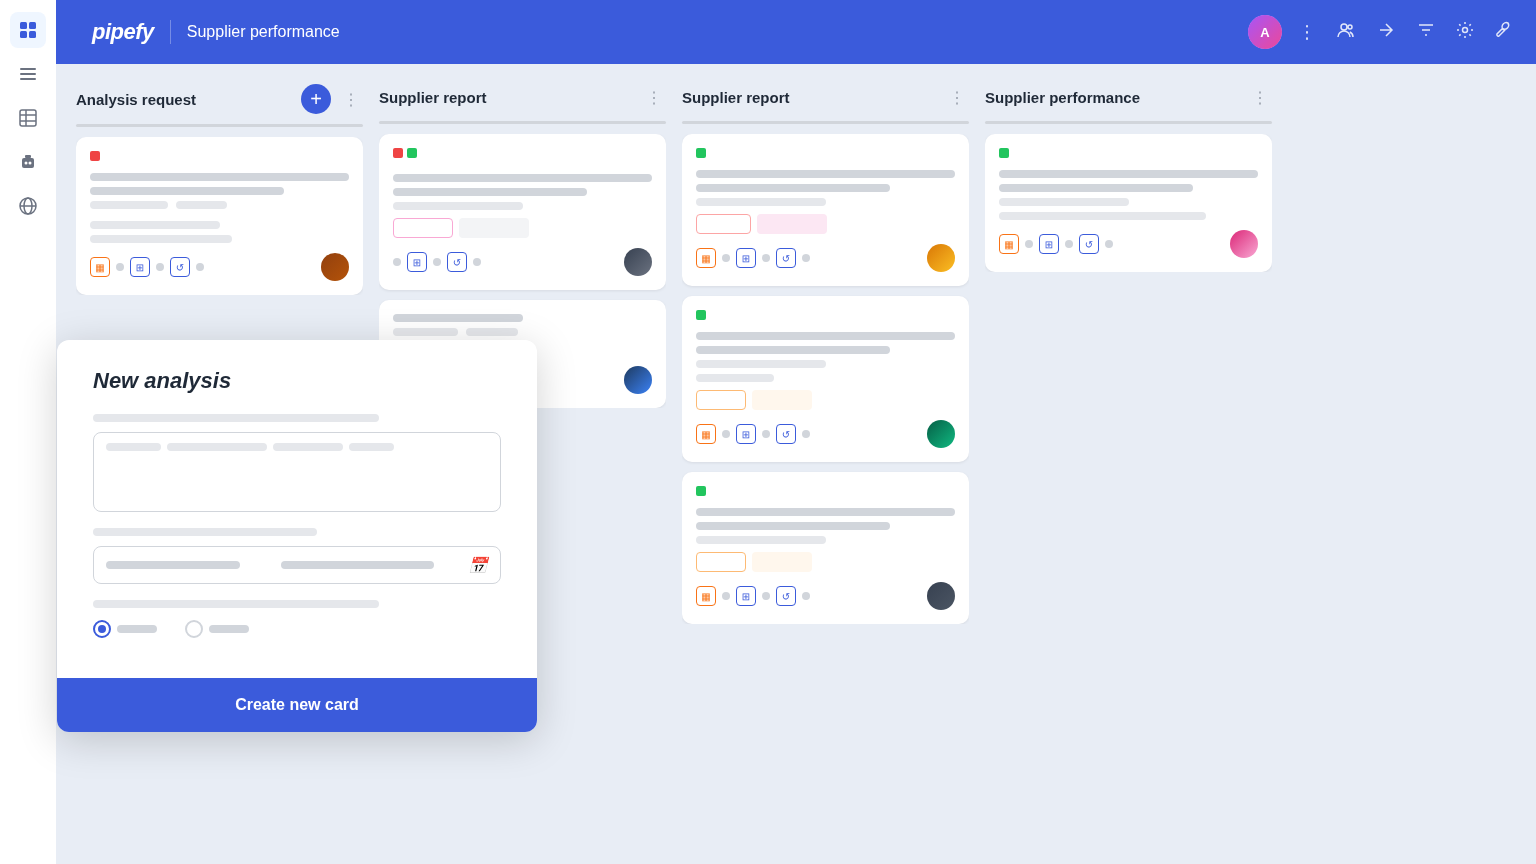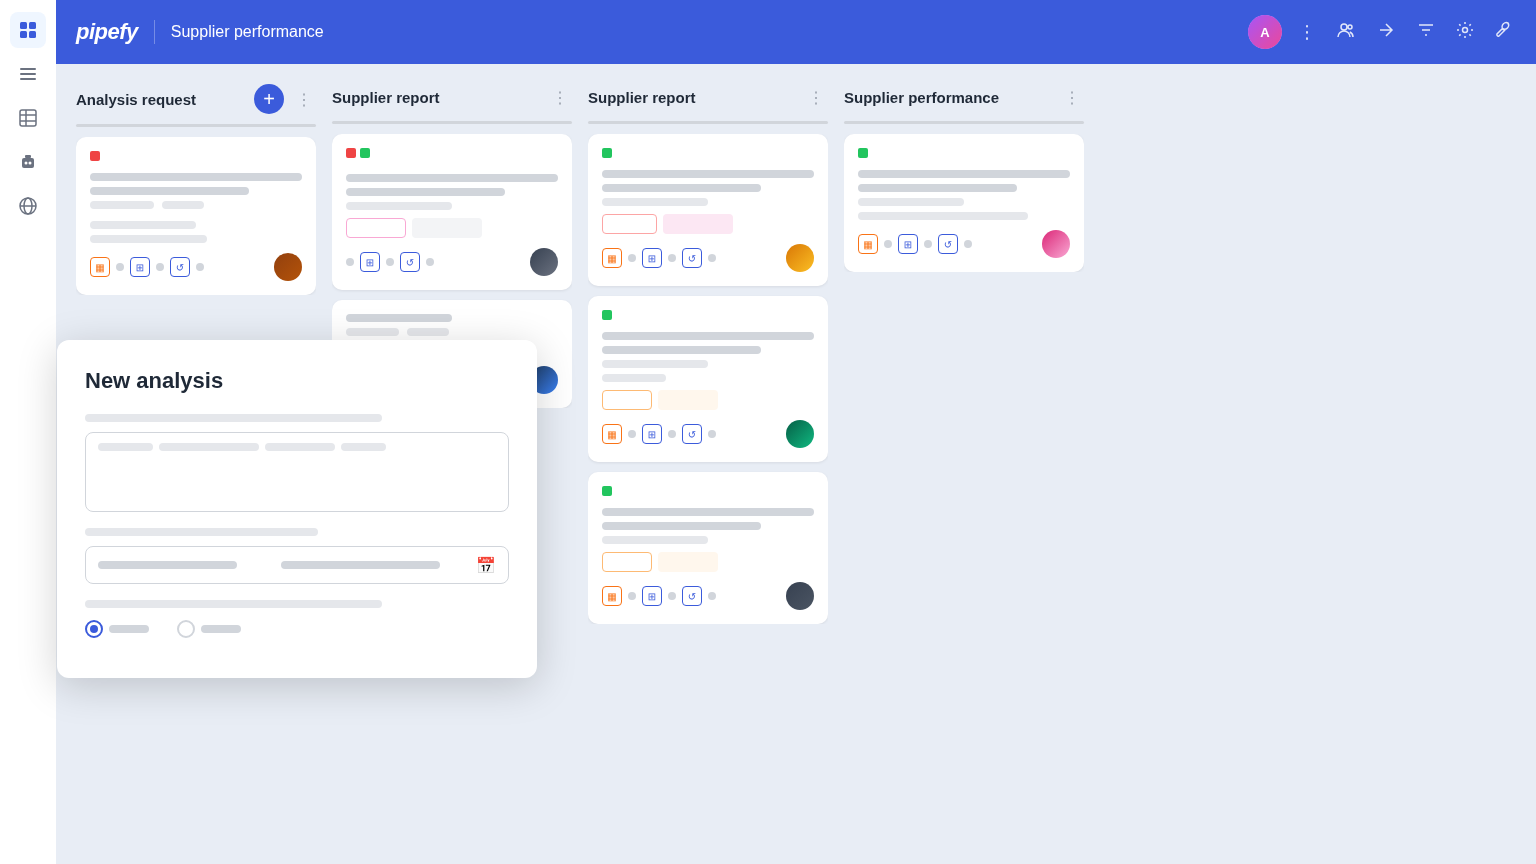--- a/index.html
+++ b/index.html
@@ -59,21 +59,21 @@
       display: flex;
       align-items: center;
       gap: 16px;
     }
     .logo {
       color: #fff;
       font-size: 22px;
       font-weight: 700;
       letter-spacing: -0.5px;
     }
-    .logo span { font-style: italic; }
+    .logo span { font-style: italic; margin-left: 16px; }
     .divider-v {
       width: 1px;
       height: 24px;
       background: rgba(255,255,255,0.3);
     }
     .header-title {
       color: #fff;
       font-size: 16px;
       font-weight: 500;
     }
@@ -111,21 +111,21 @@
     }
     .board-columns {
       display: flex;
       gap: 16px;
       height: 100%;
       align-items: flex-start;
     }
 
     
     .column {
-      width: 240px;
+      width: 287px;
       flex-shrink: 0;
     }
     .column-header {
       display: flex;
       align-items: center;
       gap: 8px;
       margin-bottom: 10px;
     }
     .column-title {
       font-size: 15px;
@@ -293,21 +293,22 @@
       top: 340px;
       left: 57px;
       width: 480px;
       background: #fff;
       border-radius: 12px;
       box-shadow: 0 8px 40px rgba(0,0,0,0.18);
       overflow: hidden;
       pointer-events: all;
     }
     .modal-body {
-      padding: 28px 28px 20px;
+      padding: 28px 36px 20px;
+      font-style: italic;
     }
     .modal-title {
       font-size: 22px;
       font-weight: 700;
       color: #1f2937;
       margin-bottom: 20px;
     }
     .form-label {
       height: 8px;
       background: #e5e7eb;
@@ -770,14 +771,17 @@
           <div class="radio-label"></div>
         </div>
         <div style="margin-left:8px;"></div>
         <div class="radio-option">
           <div class="radio-circle unchecked"></div>
           <div class="radio-label"></div>
         </div>
       </div>
     </div>
 
+    <div class="modal-footer">
+      <button class="modal-footer-btn">Create new card</button>
+    </div>
   </div>
 </div>
 
 </body></html>

